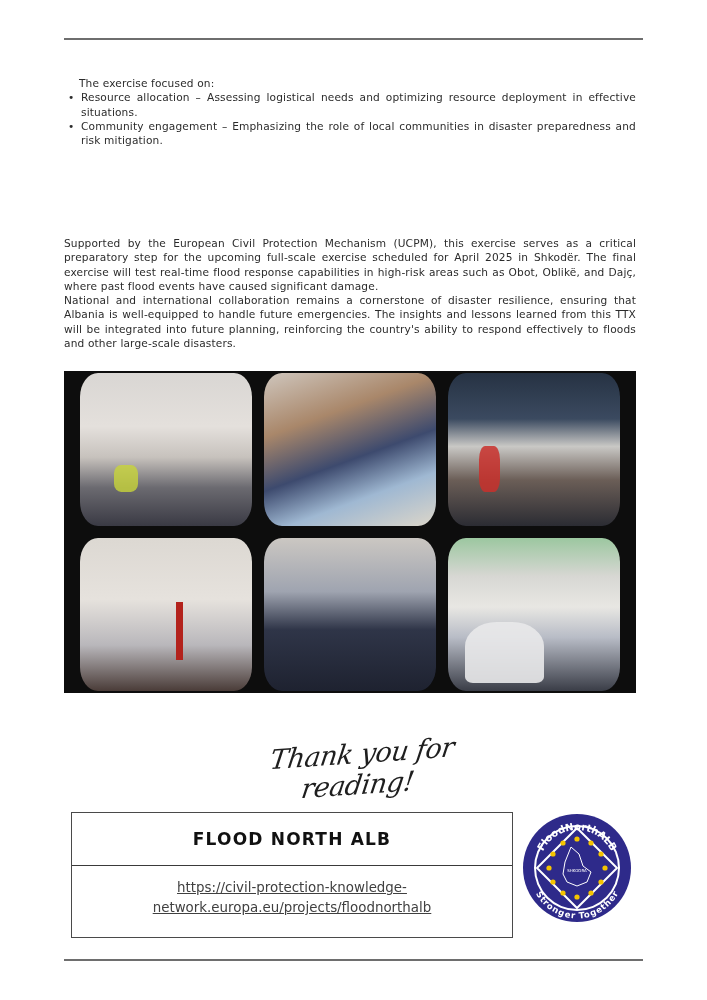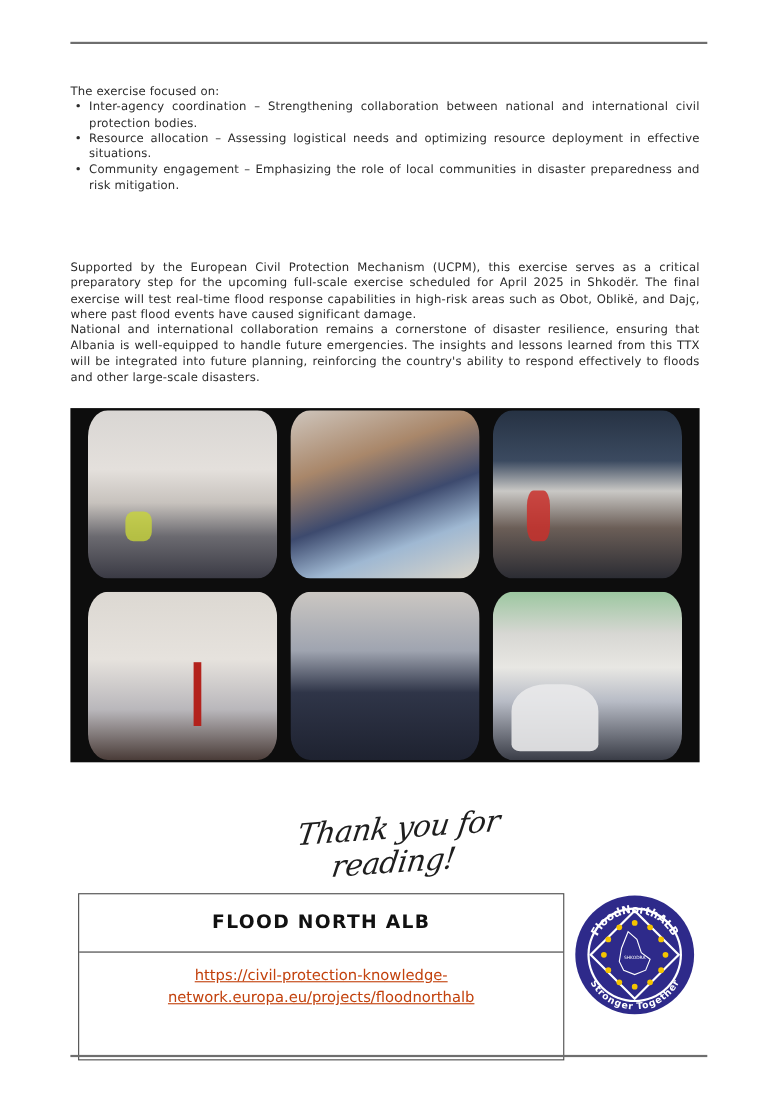--- a/index.html
+++ b/index.html
@@ -3,21 +3,21 @@
 <meta charset="utf-8">
 <style>
   html, body { margin: 0; padding: 0; background: #ffffff; }
   body { width: 707px; height: 1000px; position: relative; overflow: hidden;
          font-family: "DejaVu Sans", sans-serif; color: #2b2b2b; }
   .rule { position: absolute; left: 64px; width: 579px; height: 2px; background: #6e6e6e; }
   .rule.top { top: 38px; }
   .rule.bottom { top: 959px; }
 
   .intro { position: absolute; left: 64px; top: 76px; width: 572px; font-size: 10.6px; line-height: 14.3px; letter-spacing: 0.15px; }
-  .intro .lead { margin: 0 0 0 0; }
+  .intro .lead { margin: 0 0 0 15px; }
   .intro ul { margin: 0; padding-left: 17px; list-style: none; }
   .intro li { position: relative; text-align: justify; text-align-last: left; }
   .intro li::before { content: "•"; position: absolute; left: -13px; top: 0; }
 
   .body { position: absolute; left: 64px; top: 236px; width: 572px; font-size: 10.6px; line-height: 14.3px; letter-spacing: 0.15px; }
   .body p { margin: 0; text-align: justify; }
 
   .collage { position: absolute; left: 64px; top: 371px; width: 572px; height: 322px; background: #0d0d0d;
              display: grid; grid-template-columns: repeat(3, 1fr); grid-template-rows: 1fr 1fr; gap: 12px; padding: 2px 16px; box-sizing: border-box; }
   .photo { border-radius: 18px / 24px; overflow: hidden; position: relative; box-shadow: inset 0 0 14px 6px rgba(0,0,0,0.75); }
@@ -31,38 +31,37 @@
   .photo .accent { position: absolute; }
   .p1 .accent { left: 20%; top: 60%; width: 14%; height: 18%; background: #c8d43a; border-radius: 30%; opacity: .8; }
   .p3 .accent { left: 18%; top: 48%; width: 12%; height: 30%; background: #c9302c; border-radius: 30%; opacity: .85; }
   .p4 .accent { left: 56%; top: 42%; width: 4%; height: 38%; background: #b3221c; }
   .p6 .accent { left: 10%; top: 55%; width: 46%; height: 40%; background: #e9e9ea; border-radius: 40% 40% 10% 10%; opacity: .9; }
 
   .thanks { position: absolute; left: 240px; top: 738px; width: 240px; text-align: center;
             font-family: "DejaVu Serif", serif; font-style: italic; font-size: 27px; color: #1e1e1e; letter-spacing: -0.5px;
             transform: rotate(-4deg) skewX(-12deg); transform-origin: center; }
 
-  .infobox { position: absolute; left: 71px; top: 812px; width: 442px; height: 152px; border: 1px solid #4a4a4a; box-sizing: border-box; }
+  .infobox { position: absolute; left: 71px; top: 812px; width: 442px; height: 126px; border: 1px solid #4a4a4a; box-sizing: border-box; }
   .infobox .title { height: 52px; border-bottom: 1px solid #3a3a3a; display: flex; align-items: center; justify-content: center;
                     font-family: "DejaVu Sans", sans-serif; font-weight: bold; font-size: 17px; letter-spacing: 1.2px; color: #111; }
   .infobox .link { height: 64px; display: flex; align-items: center; justify-content: center; text-align: center;
                    font-size: 13.4px; line-height: 20px; color: #333; }
-  .infobox .link a { color: #c2410c; text-decoration: underline; }
+  .infobox .link a { color: #404040; text-decoration: underline; }
 
   .logo { position: absolute; left: 521px; top: 812px; width: 112px; height: 112px; }
 </style>
 </head>
 <body>
 
 <div class="rule top"></div>
 
 <section class="intro">
   <p class="lead">The exercise focused on:</p>
   <ul>
-    <li>Inter-agency coordination – Strengthening collaboration between national and international civil protection bodies.</li>
     <li>Resource allocation – Assessing logistical needs and optimizing resource deployment in effective situations.</li>
     <li>Community engagement – Emphasizing the role of local communities in disaster preparedness and risk mitigation.</li>
   </ul>
 </section>
 
 <section class="body">
   <p>Supported by the European Civil Protection Mechanism (UCPM), this exercise serves as a critical preparatory step for the upcoming full-scale exercise scheduled for April 2025 in Shkodër. The final exercise will test real-time flood response capabilities in high-risk areas such as Obot, Oblikë, and Dajç, where past flood events have caused significant damage.</p>
   <p>National and international collaboration remains a cornerstone of disaster resilience, ensuring that Albania is well-equipped to handle future emergencies. The insights and lessons learned from this TTX will be integrated into future planning, reinforcing the country's ability to respond effectively to floods and other large-scale disasters.</p>
 </section>
 

